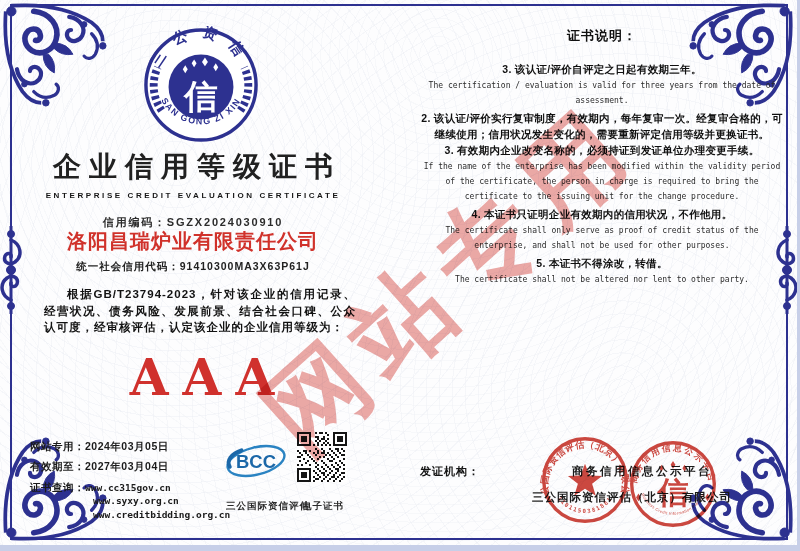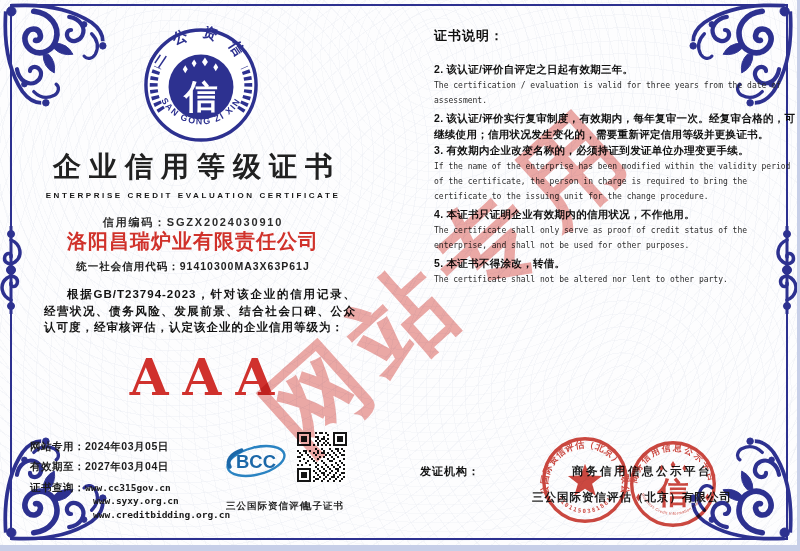--- a/index.html
+++ b/index.html
@@ -44,21 +44,21 @@
   .url{font-family:"DejaVu Sans Mono",monospace;font-size:9.5px;font-weight:bold;letter-spacing:0;}
   .m4{left:93px;top:495px;}
   .m5{left:93px;top:509px;}
   .bcc{left:224px;top:441px;width:64px;height:40px;}
   .bcc-caption{left:214px;top:500px;width:108px;text-align:center;font-size:9.5px;font-weight:600;
     letter-spacing:1px;color:#2a2a2a;}
   .qr{left:297px;top:432px;width:50px;height:50px;}
   .qr-caption{left:300px;top:500px;width:46px;text-align:center;font-size:9.5px;font-weight:600;
     letter-spacing:1px;color:#2a2a2a;}
   
-  .instructions{left:434px;top:27px;width:364px;color:#111;}
+  .instructions{left:420px;top:27px;width:364px;color:#111;text-align:center;}
   .instructions h2{margin:0 0 16px 0;font-size:13px;font-weight:bold;letter-spacing:1px;color:#101010;}
   .item-zh{font-size:10.5px;font-weight:bold;line-height:16px;letter-spacing:.3px;color:#101010;}
   .item-en{font-family:"DejaVu Sans Mono",monospace;font-size:8px;line-height:15px;color:#2b2b2b;
     margin:1px 0 2px 0;}
   .issuer-label{left:420px;top:464px;font-size:11px;font-weight:bold;color:#141414;letter-spacing:1px;}
   .issuer-line1{left:562px;top:464px;width:160px;text-align:center;font-size:11.5px;font-weight:600;
     letter-spacing:2.5px;color:#1a1a1a;}
   .issuer-line2{left:512px;top:490px;width:240px;text-align:center;font-size:11.5px;font-weight:600;
     letter-spacing:1px;color:#1a1a1a;}
   .seal{width:96px;height:96px;z-index:5;mix-blend-mode:multiply;opacity:.92;}
@@ -188,21 +188,21 @@
           <rect x="20" y="2" width="3" height="3"></rect>
           <rect x="2" y="20" width="3" height="3"></rect>
         <path d="M9 0h1v1H9z M11 0h2v1h-2z M14 0h1v1h-1z M15 1h1v1h-1z M9 2h2v1H9z M13 2h1v1h-1z M10 3h1v1h-1z M12 3h2v1h-2z M15 3h1v1h-1z M9 4h1v1H9z M11 4h1v1h-1z M14 4h1v1h-1z M10 5h1v1h-1z M13 5h1v1h-1z M15 5h1v1h-1z M8 6h1v1H8z M10 6h1v1h-1z M12 6h1v1h-1z M14 6h1v1h-1z M16 6h1v1h-1z M9 8h1v1H9z M12 8h1v1h-1z M16 8h1v1h-1z M19 8h2v1h-2z M22 8h1v1h-1z M0 9h1v1H0z M3 9h2v1H3z M6 9h1v1H6z M10 9h1v2h-1z M13 9h1v1h-1z M17 9h1v1h-1z M20 9h1v1h-1z M23 9h1v1h-1z M1 10h1v1H1z M4 10h1v1H4z M8 10h1v1H8z M12 10h2v1h-2z M15 10h1v1h-1z M18 10h1v1h-1z M21 10h1v1h-1z M2 11h1v1H2z M5 11h1v1H5z M9 11h1v1H9z M14 11h1v1h-1z M16 11h1v1h-1z M19 11h1v1h-1z M22 11h2v1h-2z M0 12h2v1H0z M6 12h1v1H6z M11 12h1v1h-1z M13 12h1v1h-1z M17 12h1v1h-1z M20 12h1v1h-1z M3 13h1v1H3z M7 13h1v1H7z M10 13h1v1h-1z M15 13h1v1h-1z M18 13h1v1h-1z M23 13h1v1h-1z M1 14h1v1H1z M5 14h1v1H5z M8 14h1v1H8z M12 14h1v1h-1z M16 14h2v1h-2z M21 14h1v1h-1z M4 15h1v1H4z M9 15h1v1H9z M13 15h1v1h-1z M19 15h1v1h-1z M22 15h1v1h-1z M0 16h1v1H0z M2 16h1v1H2z M6 16h1v1H6z M10 16h1v1h-1z M14 16h1v1h-1z M17 16h1v1h-1z M20 16h1v1h-1z M23 16h1v1h-1z M9 17h1v1H9z M12 17h1v1h-1z M15 17h1v1h-1z M18 17h1v1h-1z M21 17h1v1h-1z M10 18h1v1h-1z M13 18h1v1h-1z M16 18h1v1h-1z M19 18h2v1h-2z M23 18h1v1h-1z M8 19h1v1H8z M11 19h1v1h-1z M14 19h1v1h-1z M17 19h1v1h-1z M20 19h1v1h-1z M9 20h1v1H9z M12 20h2v1h-2z M16 20h1v1h-1z M19 20h1v1h-1z M22 20h2v1h-2z M10 21h1v1h-1z M13 21h1v1h-1z M15 21h1v1h-1z M18 21h1v1h-1z M21 21h1v1h-1z M8 22h1v1H8z M11 22h1v1h-1z M14 22h1v1h-1z M17 22h2v1h-2z M20 22h1v1h-1z M23 22h1v1h-1z M9 23h2v1H9z M13 23h1v1h-1z M16 23h1v1h-1z M19 23h1v1h-1z M22 23h1v1h-1z M8 24h1v1H8z M12 24h1v1h-1z M15 24h1v1h-1z M18 24h1v1h-1z M21 24h1v1h-1z"></path>
       </g>
     </svg>
     <div class="abs content qr-caption">电子证书</div>
 
     <div class="abs content instructions">
       <h2>证书说明：</h2>
       <div>
-        <div class="item-zh">2. 该认证/评价自评定之日起有效期三年。</div>
+        <div class="item-zh">3. 该认证/评价自评定之日起有效期三年。</div>
         <div class="item-en">The certification / evaluation is valid for three years from the date of assessment.</div>
       </div>
       <div>
         <div class="item-zh">2. 该认证/评价实行复审制度，有效期内，每年复审一次。经复审合格的，可继续使用；信用状况发生变化的，需要重新评定信用等级并更换证书。</div>
       </div>
       <div>
         <div class="item-zh">3. 有效期内企业改变名称的，必须持证到发证单位办理变更手续。</div>
         <div class="item-en">If the name of the enterprise has been modified within the validity period of the certificate, the person in charge is required to bring the certificate to the issuing unit for the change procedure.</div>
       </div>
       <div>

